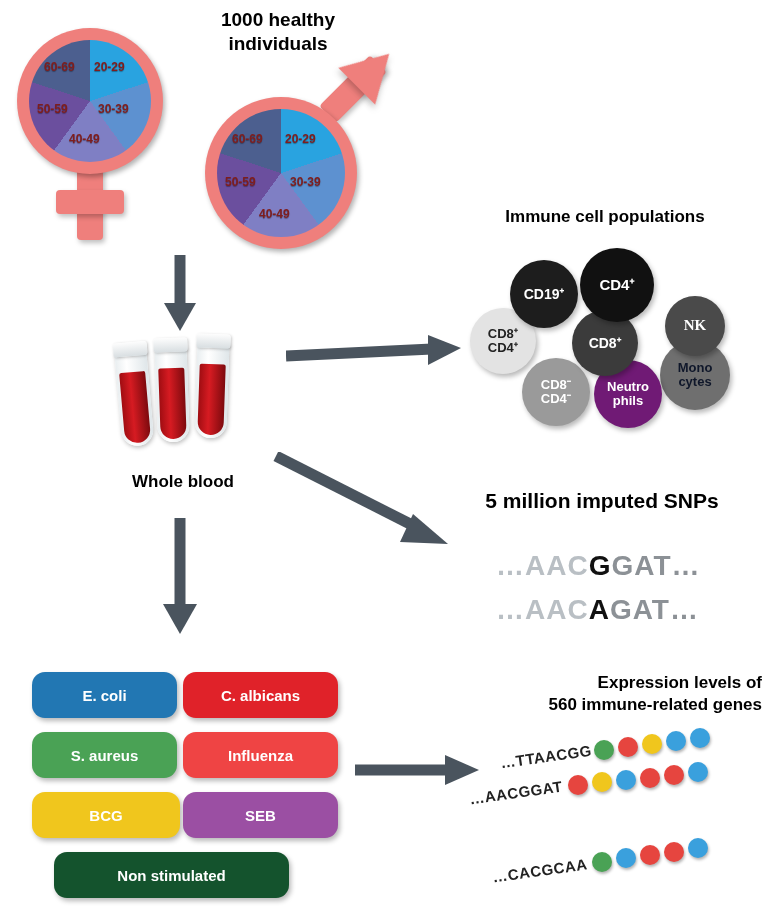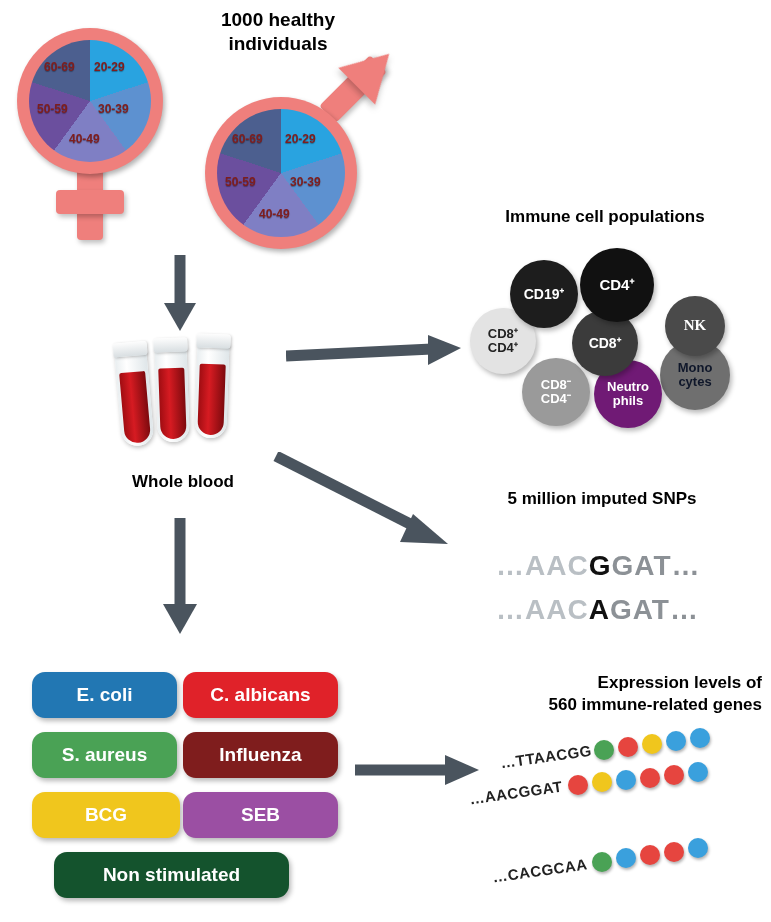--- a/index.html
+++ b/index.html
@@ -69,31 +69,31 @@
   
   #immune-title{left:450px;top:207px;width:310px;text-align:center;font-size:17px;font-weight:bold;}
   .cell{
     position:absolute;border-radius:50%;
     display:flex;align-items:center;justify-content:center;
     text-align:center;font-weight:bold;line-height:1.05;
     box-shadow:2px 3px 5px rgba(0,0,0,.28);
   }
 
   
-  #snp-title{left:452px;top:489px;width:300px;text-align:center;font-size:17px;font-weight:bold;}
+  #snp-title{left:452px;top:489px;width:300px;text-align:center;font-size:21px;font-weight:bold;}
   .snp-seq{position:absolute;font-family:"Liberation Sans",sans-serif;font-size:28px;font-weight:bold;letter-spacing:1px;margin-top:16px;}
   .snp-dim{color:#b9bfc4;}
   .snp-mid{color:#8c9196;}
   .snp-dark{color:#111;}
 
   
   .stim{
     position:absolute;border-radius:13px;
     display:flex;align-items:center;justify-content:center;
-    color:#fff;font-size:19px;font-weight:bold;
+    color:#fff;font-size:15px;font-weight:bold;
     box-shadow:2px 3px 5px rgba(0,0,0,.28);
   }
 
   
   #expr-title{left:462px;top:672px;width:300px;text-align:right;font-size:17px;font-weight:bold;line-height:22px;}
   .dna-seq{position:absolute;font-size:15px;font-weight:bold;color:#222;letter-spacing:.5px;}
   .bead{position:absolute;border-radius:50%;box-shadow:1px 2px 3px rgba(0,0,0,.3);}
 </style>
 </head>
 <body>
@@ -209,21 +209,21 @@
 <div class="snp-seq" style="left:496px;top:534px;">
   <span class="snp-dim">…AAC</span><span class="snp-dark">G</span><span class="snp-mid">GAT…</span>
 </div>
 <div class="snp-seq" style="left:496px;top:578px;">
   <span class="snp-dim">…AAC</span><span class="snp-dark">A</span><span class="snp-mid">GAT…</span>
 </div>
 
 <div class="stim" style="left:32px;top:672px;width:145px;height:46px;background:#2277b3;">E. coli</div>
 <div class="stim" style="left:183px;top:672px;width:155px;height:46px;background:#e02229;">C. albicans</div>
 <div class="stim" style="left:32px;top:732px;width:145px;height:46px;background:#4aa255;">S. aureus</div>
-<div class="stim" style="left:183px;top:732px;width:155px;height:46px;background:#7f1d1d;">Influenza</div>
+<div class="stim" style="left:183px;top:732px;width:155px;height:46px;background:#ef4444;">Influenza</div>
 <div class="stim" style="left:32px;top:792px;width:148px;height:46px;background:#f0c61d;">BCG</div>
 <div class="stim" style="left:183px;top:792px;width:155px;height:46px;background:#9b4fa3;">SEB</div>
 <div class="stim" style="left:54px;top:852px;width:235px;height:46px;background:#14532d;">Non stimulated</div>
 
 <div class="abs" id="expr-title">
   <div>Expression levels of</div>
   <div>560 immune-related genes</div>
 </div>
 
 <div class="dna-seq" style="left:500px;top:748px;transform:rotate(-8deg);">…TTAACGG</div>

